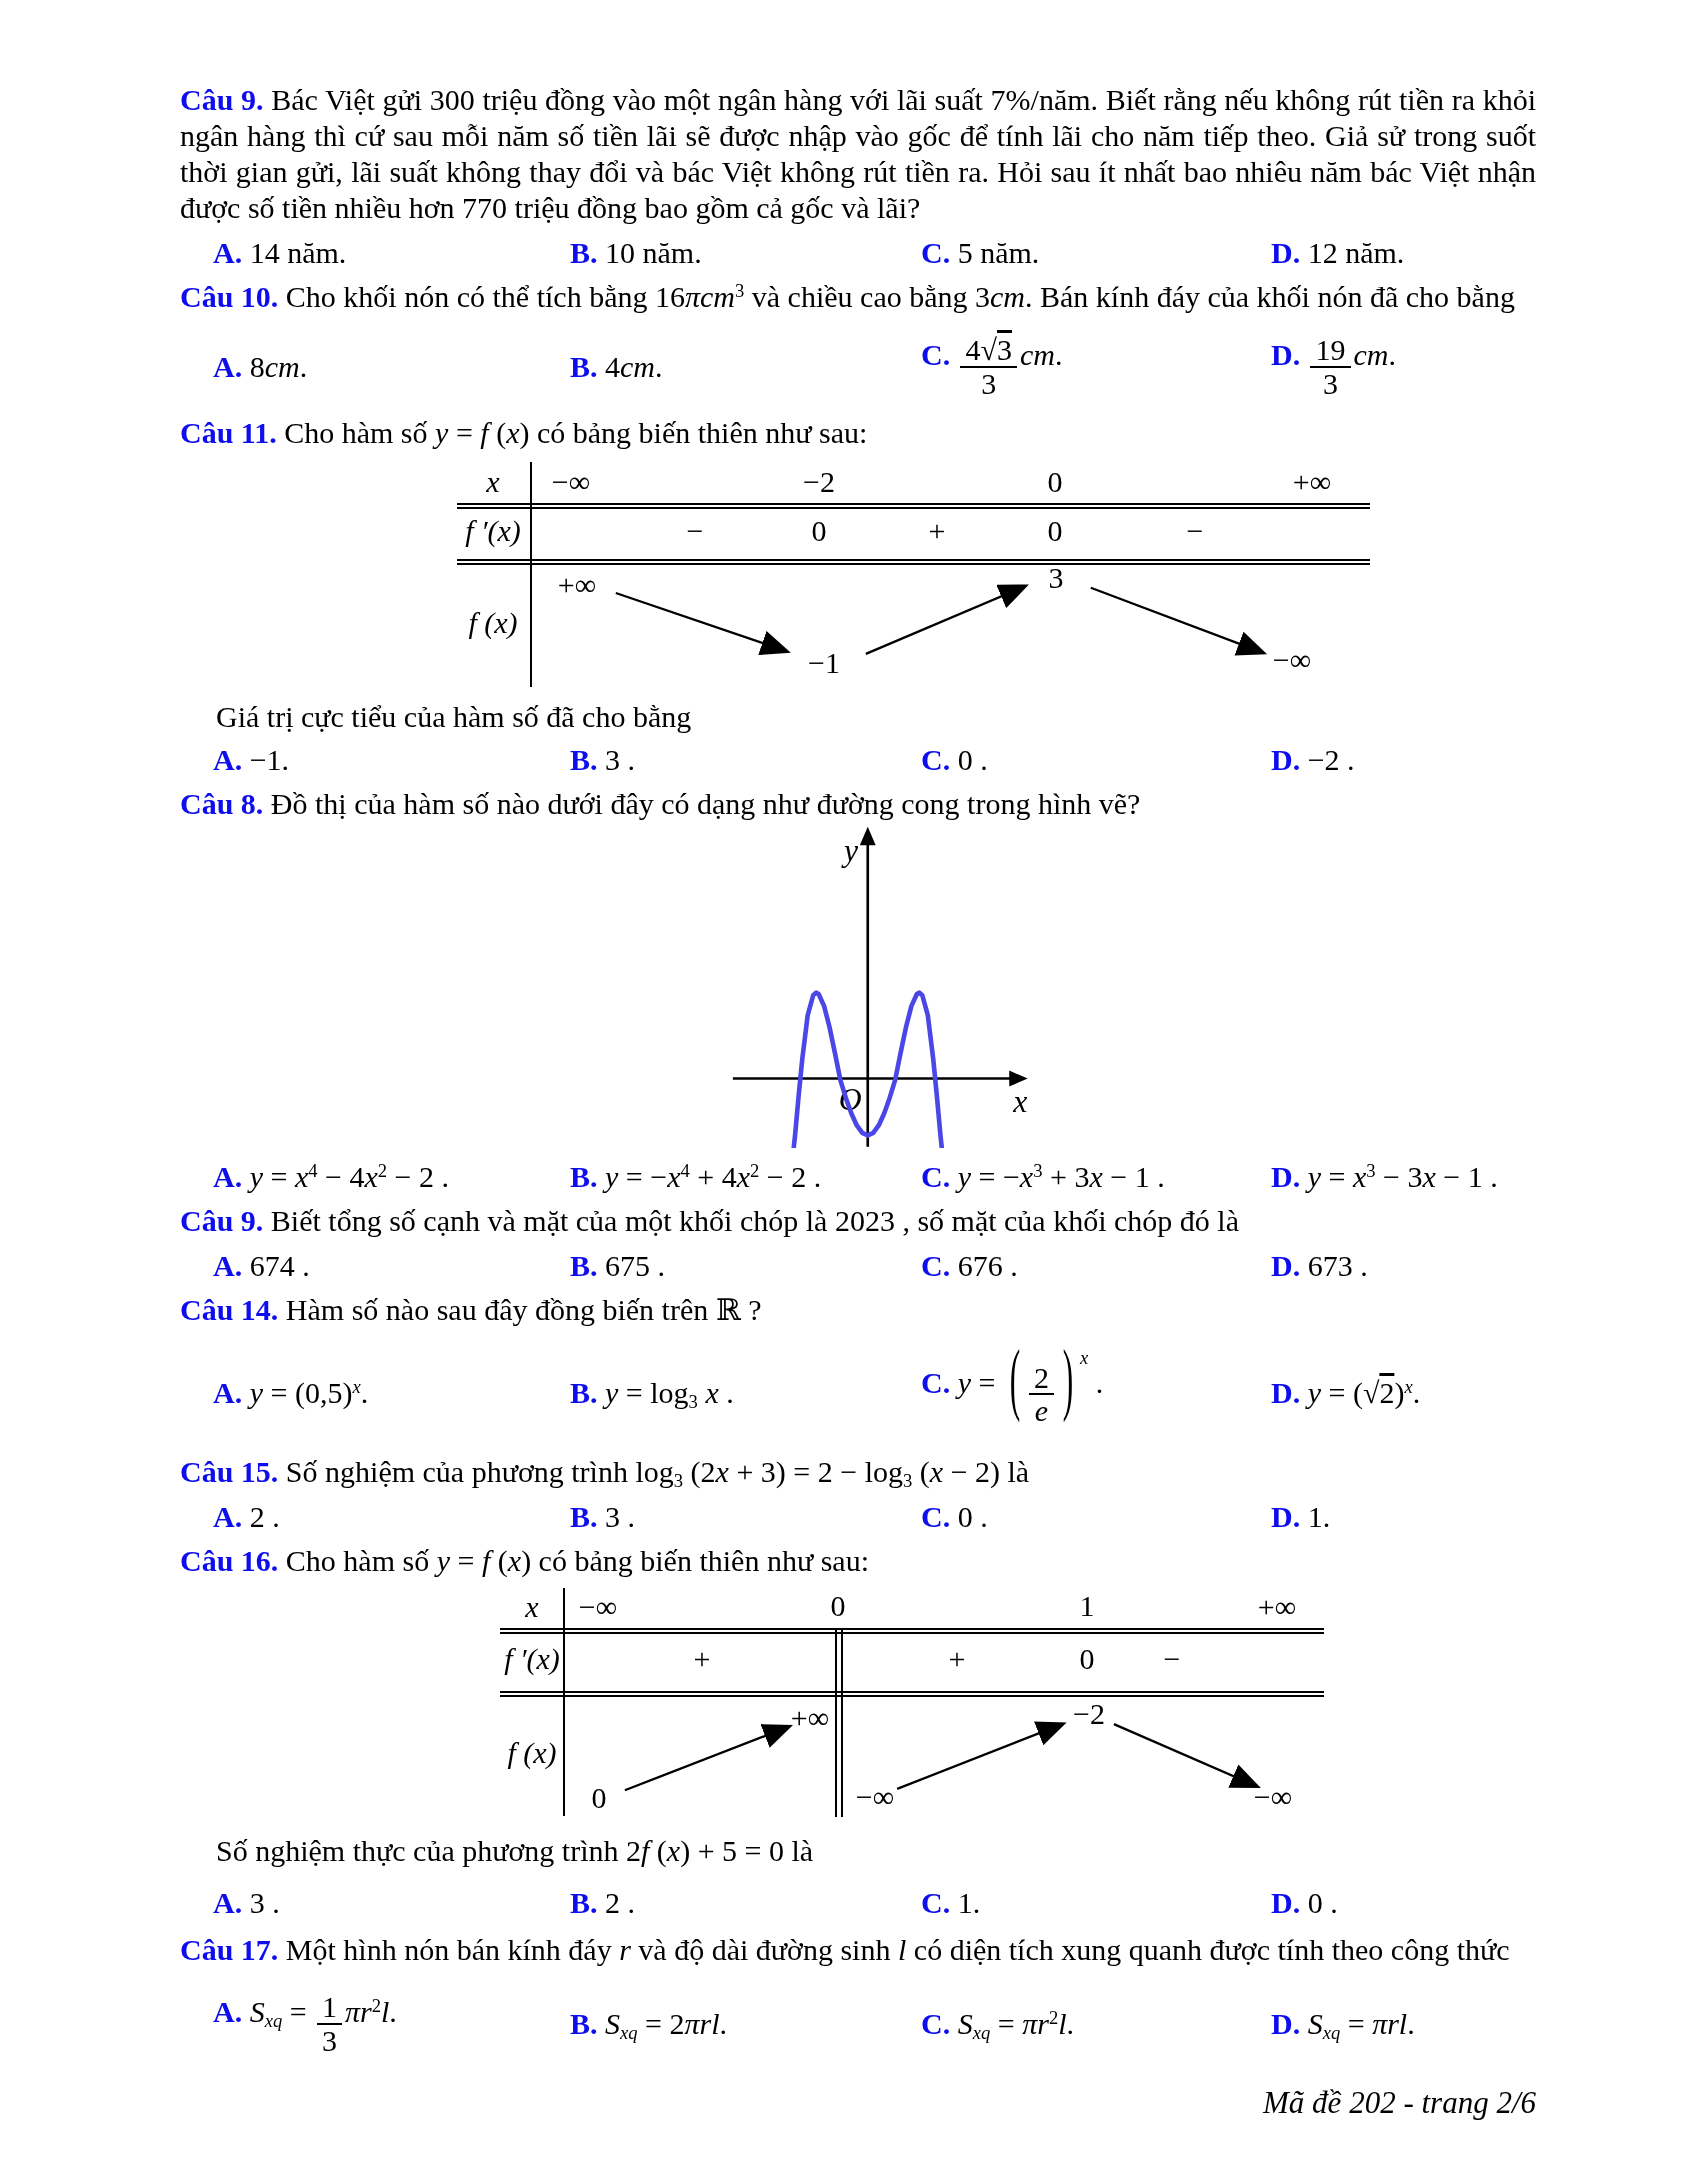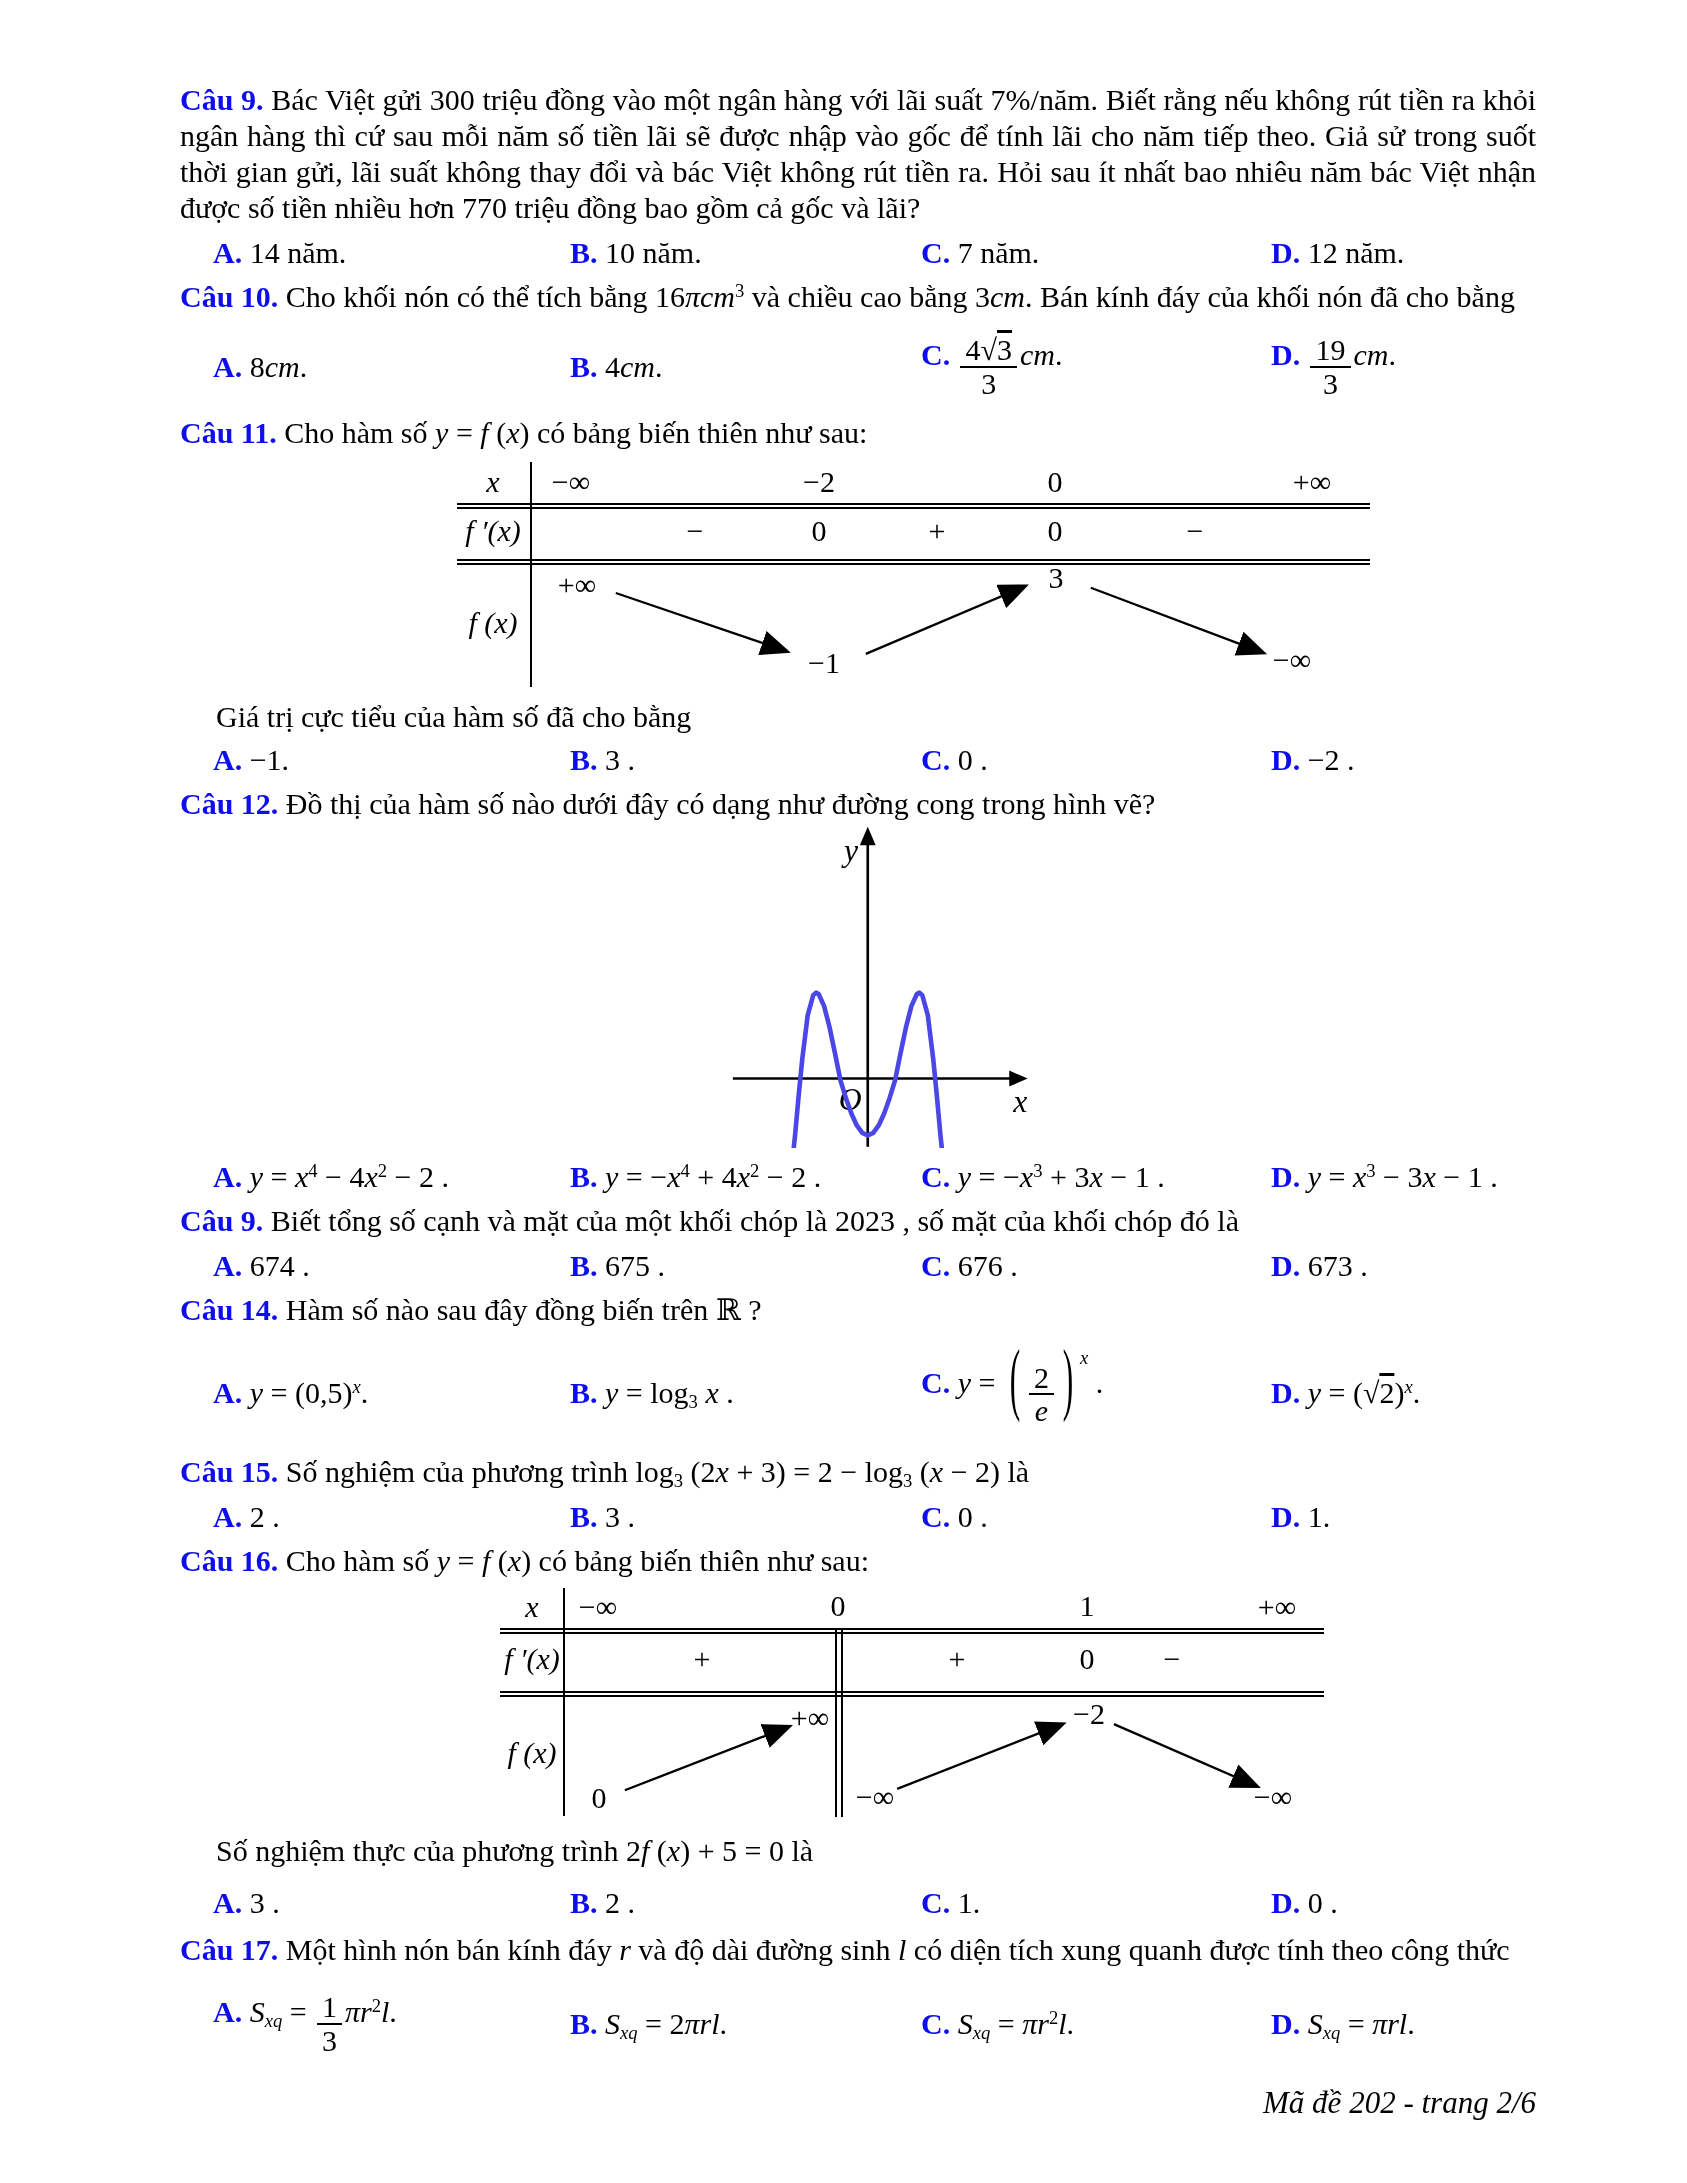--- a/index.html
+++ b/index.html
@@ -41,21 +41,21 @@
 </head>
 <body>
 
 <div class="page">
 
   <section>
     <p class="qhead"><span class="qlabel">Câu 9.</span> <span>Bác Việt gửi 300 triệu đồng vào một ngân hàng với lãi suất 7%/năm. Biết rằng nếu không rút tiền ra khỏi ngân hàng thì cứ sau mỗi năm số tiền lãi sẽ được nhập vào gốc để tính lãi cho năm tiếp theo. Giả sử trong suốt thời gian gửi, lãi suất không thay đổi và bác Việt không rút tiền ra. Hỏi sau ít nhất bao nhiêu năm bác Việt nhận được số tiền nhiều hơn 770 triệu đồng bao gồm cả gốc và lãi?</span></p>
     <div class="opts">
       <span class="opt"><span class="olet">A.</span> <span>14 năm.</span></span>
       <span class="opt"><span class="olet">B.</span> <span>10 năm.</span></span>
-      <span class="opt"><span class="olet">C.</span> <span>7 năm.</span></span>
+      <span class="opt"><span class="olet">C.</span> <span>5 năm.</span></span>
       <span class="opt"><span class="olet">D.</span> <span>12 năm.</span></span>
     </div>
   </section>
 
   <section>
     <p class="qhead"><span class="qlabel">Câu 10.</span> <span>Cho khối nón có thể tích bằng 16<i>πcm</i><sup>3</sup> và chiều cao bằng 3<i>cm</i>. Bán kính đáy của khối nón đã cho bằng</span></p>
     <div class="opts" style="margin-top:18.5px; margin-bottom:16px;">
       <span class="opt"><span class="olet">A.</span> <span>8<i>cm</i>.</span></span>
       <span class="opt"><span class="olet">B.</span> <span>4<i>cm</i>.</span></span>
       <span class="opt"><span class="olet">C.</span> <span><span class="frac"><span class="num">4√<span class="ol">3</span></span><span class="den">3</span></span><i>cm</i>.</span></span>
@@ -101,21 +101,21 @@
     <p class="sub">Giá trị cực tiểu của hàm số đã cho bằng</p>
     <div class="opts" style="margin-top:6.6px;">
       <span class="opt"><span class="olet">A.</span> <span>−1.</span></span>
       <span class="opt"><span class="olet">B.</span> <span>3 .</span></span>
       <span class="opt"><span class="olet">C.</span> <span>0 .</span></span>
       <span class="opt"><span class="olet">D.</span> <span>−2 .</span></span>
     </div>
   </section>
 
   <section>
-    <p class="qhead"><span class="qlabel">Câu 12.</span> <span>Đồ thị của hàm số nào dưới đây có dạng như đường cong trong hình vẽ?</span></p>
+    <p class="qhead"><span class="qlabel">Câu 8.</span> <span>Đồ thị của hàm số nào dưới đây có dạng như đường cong trong hình vẽ?</span></p>
 
     <div class="graph" style="margin-left:541px; margin-top:2.6px; width:314px; height:324px;">
       <svg width="314" height="324" viewBox="0 0 475 490" style="font-size:46px">
         <line x1="18" y1="385" x2="438" y2="385" stroke="#000" stroke-width="4"></line>
         <polygon points="436,373 436,397 464,385" fill="#000"></polygon>
         <line x1="222" y1="28" x2="222" y2="488" stroke="#000" stroke-width="4"></line>
         <polygon points="210,32 234,32 222,4" fill="#000"></polygon>
         <text x="186" y="56" font-size="48" font-style="italic" font-family="Liberation Serif, DejaVu Serif, serif">y</text>
         <text x="442" y="436" font-size="48" font-style="italic" font-family="Liberation Serif, DejaVu Serif, serif">x</text>
         <text x="178" y="432" font-size="48" font-style="italic" font-family="Liberation Serif, DejaVu Serif, serif">O</text>

